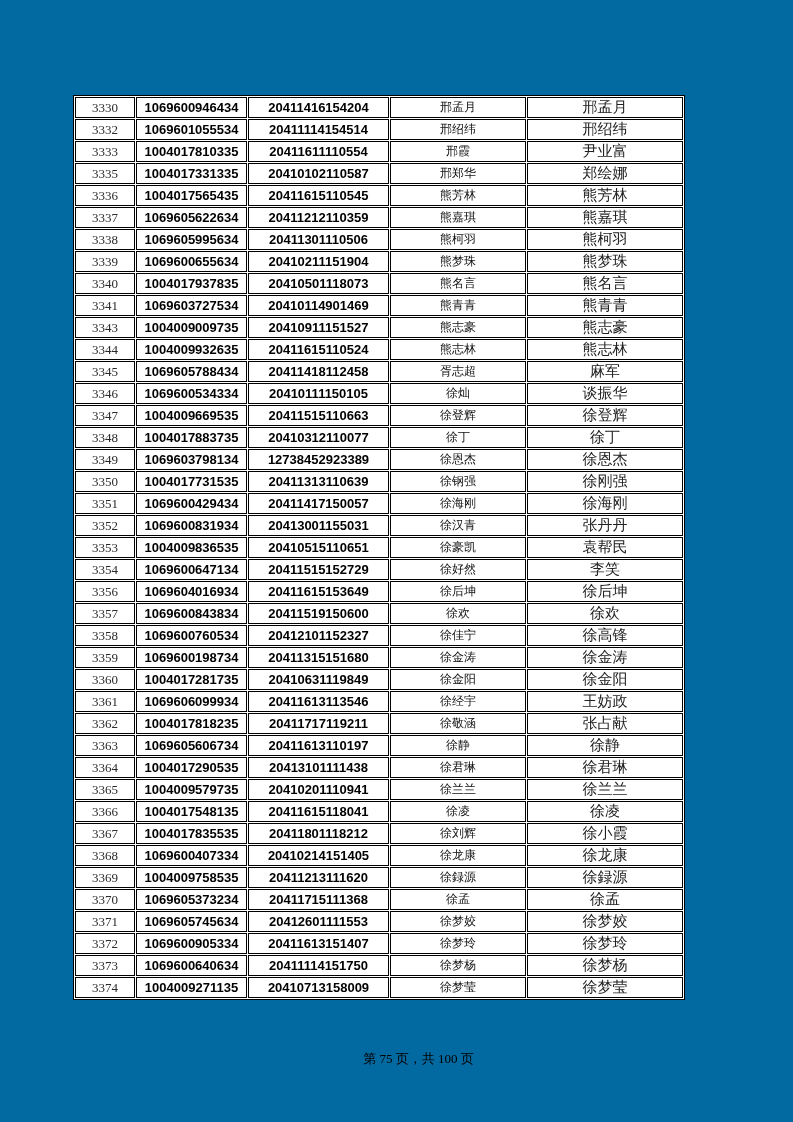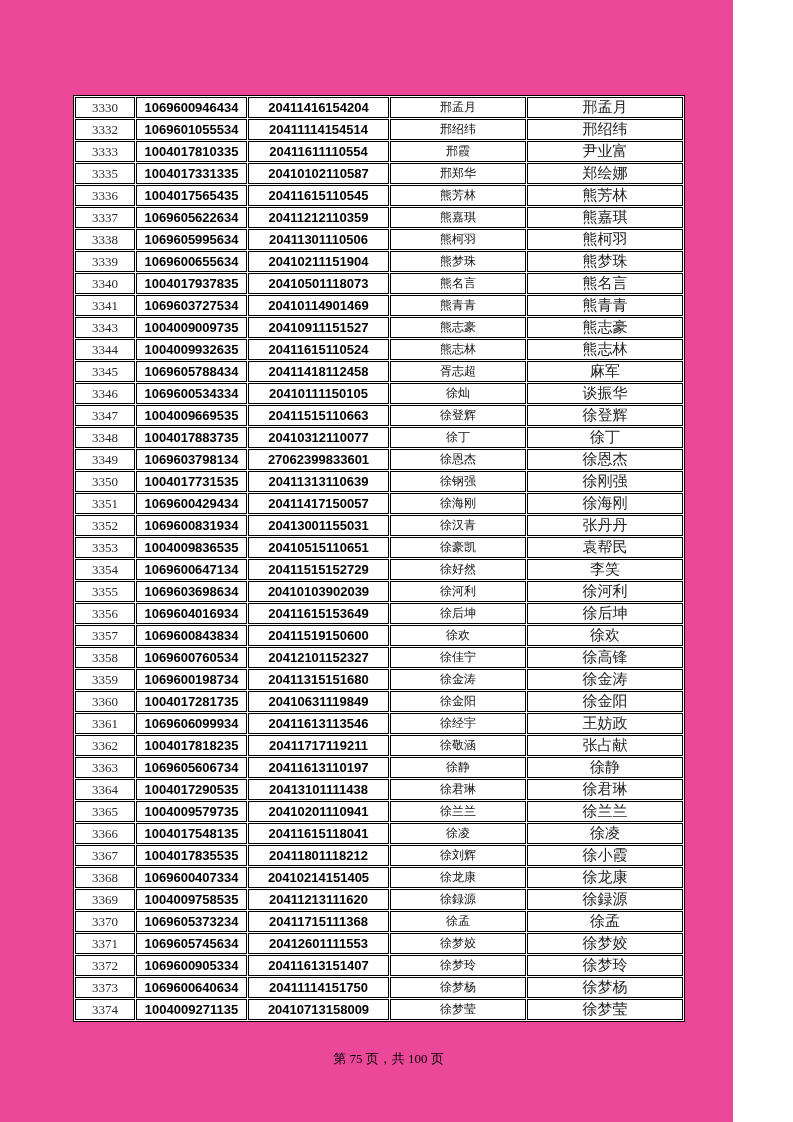--- a/index.html
+++ b/index.html
@@ -2,23 +2,23 @@
 <html><head>
 <meta charset="utf-8">
 <style>
   html, body {
     margin: 0;
     padding: 0;
     background: #ffffff;
   }
   .page {
     position: relative;
-    width: 733px;
+    width: 793px;
     height: 1122px;
-    background: #ec4899;
+    background: #0369a1;
     overflow: hidden;
     font-family: "Liberation Serif", serif;
   }
   table.roster {
     position: absolute;
     left: 73px;
     top: 95px;
     width: 610px;
     table-layout: fixed;
     border-collapse: separate;
@@ -191,21 +191,21 @@
         <tr>
           <td class="seq">3348</td>
           <td class="num">1004017883735</td>
           <td class="num">20410312110077</td>
           <td class="name1">徐丁</td>
           <td class="name2">徐丁</td>
         </tr>
         <tr>
           <td class="seq">3349</td>
           <td class="num">1069603798134</td>
-          <td class="num">27062399833601</td>
+          <td class="num">12738452923389</td>
           <td class="name1">徐恩杰</td>
           <td class="name2">徐恩杰</td>
         </tr>
         <tr>
           <td class="seq">3350</td>
           <td class="num">1004017731535</td>
           <td class="num">20411313110639</td>
           <td class="name1">徐钢强</td>
           <td class="name2">徐刚强</td>
         </tr>
@@ -231,27 +231,20 @@
           <td class="name2">袁帮民</td>
         </tr>
         <tr>
           <td class="seq">3354</td>
           <td class="num">1069600647134</td>
           <td class="num">20411515152729</td>
           <td class="name1">徐好然</td>
           <td class="name2">李笑</td>
         </tr>
         <tr>
-          <td class="seq">3355</td>
-          <td class="num">1069603698634</td>
-          <td class="num">20410103902039</td>
-          <td class="name1">徐河利</td>
-          <td class="name2">徐河利</td>
-        </tr>
-        <tr>
           <td class="seq">3356</td>
           <td class="num">1069604016934</td>
           <td class="num">20411615153649</td>
           <td class="name1">徐后坤</td>
           <td class="name2">徐后坤</td>
         </tr>
         <tr>
           <td class="seq">3357</td>
           <td class="num">1069600843834</td>
           <td class="num">20411519150600</td>

